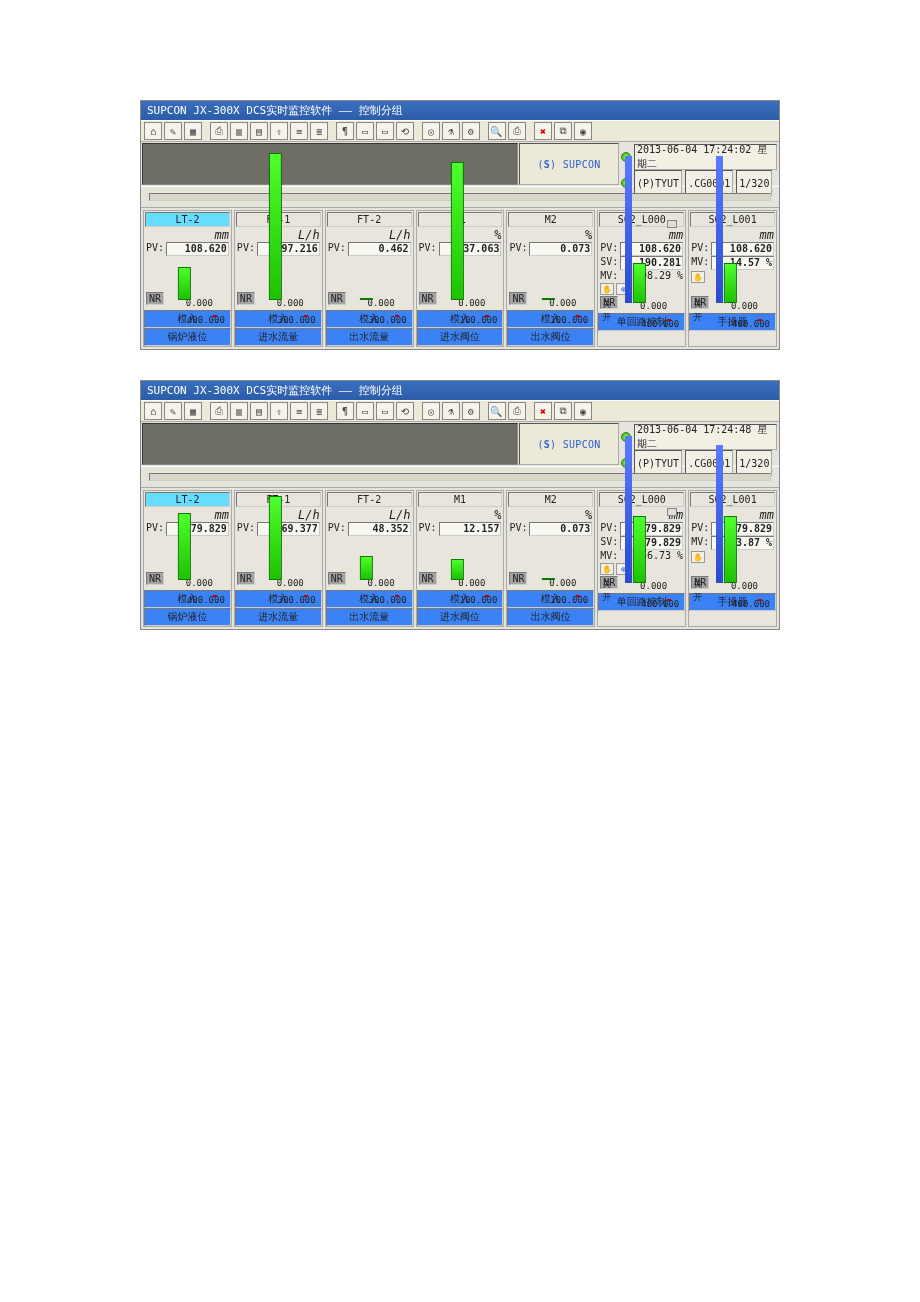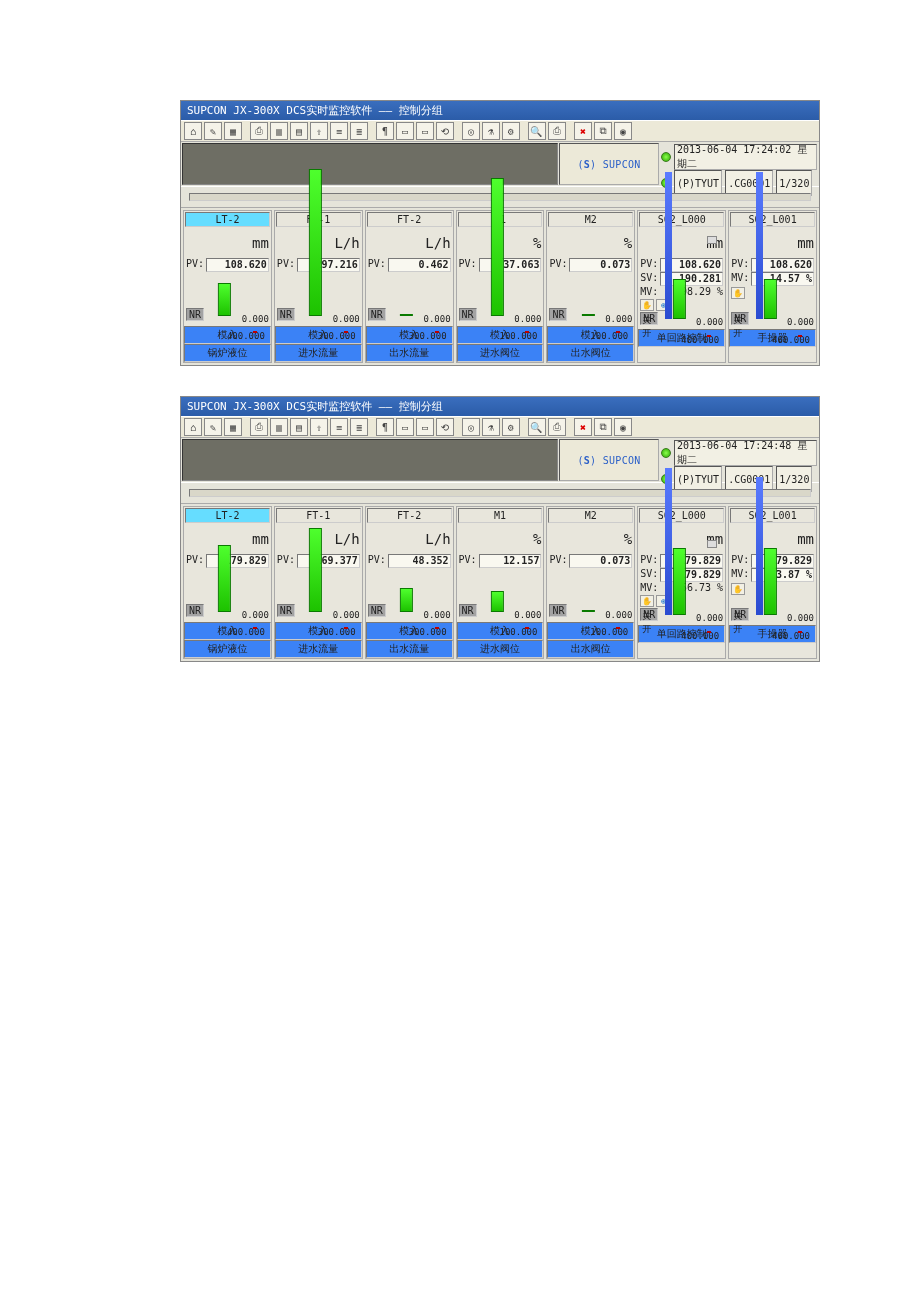--- a/index.html
+++ b/index.html
@@ -1,49 +1,49 @@
 <!DOCTYPE html>
 <html><head>
 <meta charset="utf-8">
 <style>
   * { box-sizing: border-box; margin:0; padding:0; }
   body { background:#fff; font-family: "SimSun","宋体",monospace; font-size:11px; color:#222; }
   .page { width:920px; margin:0 auto; padding:100px 140px 40px; }
-  .app { border:1px solid #888; background:#e5e4da; margin-bottom:30px; width:640px;margin-left:40px; }
+  .app { border:1px solid #888; background:#e5e4da; margin-bottom:30px; width:640px; }
   .titlebar { background:linear-gradient(#3a6ebe,#2b5ca8); color:#fff; font-size:11px; padding:2px 6px; }
   .toolbar { background:#ece9d8; border-top:1px solid #fff; border-bottom:1px solid #aaa; padding:1px 2px; display:flex; flex-wrap:wrap; }
   .tbtn { width:18px; height:18px; border:1px solid #888; background:#f5f3e9; margin:0px 1px; display:flex; align-items:center; justify-content:center; font-size:10px; color:#444; }
   .sep { width:2px; margin:0 2px; }
   .headerrow { display:flex; height:44px; }
   .darkband { background:#6e6e64; flex:1; border:1px inset #888; margin:1px; }
   .supbox { width:100px; border:1px inset #aaa; margin:1px 0; display:flex; align-items:center; justify-content:center; background:#ece9d8; }
   .supcon { color:#2a5fc8; font-size:10px; letter-spacing:0.3px; }
   .sidecol { width:160px; display:flex; flex-direction:column; justify-content:space-around; padding:2px 2px; }
   .statrow { display:flex; align-items:center; font-size:10px; gap:3px; }
   .led { width:10px;height:10px;border-radius:50%; background:radial-gradient(#8bff4d,#2aa600); border:1px solid #3a7a1e;}
   .stbox { border:1px inset #aaa; padding:0 2px; background:#f2f0e4; height:26px; display:flex; align-items:center; }
   .graystrip { background:#e5e4da; height:22px; border-top:1px solid #fff; border-bottom:1px solid #aaa; display:flex; align-items:center; padding:0 4px; }
   .tabbar { background:#d9d7c9; height:8px; border:1px inset #ccc; margin:1px 4px; }
   .panels { display:flex; padding:2px 2px 2px 2px; gap:2px; }
   .panel { flex:1; border:1px solid #aaa; background:#e8e6dc; display:flex; flex-direction:column; min-width:0; }
   .ptitle { text-align:center; font-size:10px; padding:1px 0; border:1px inset #ccc; margin:1px; }
   .ptitle.hl { background:#6df; }
-  .urow { display:flex; justify-content:flex-end; font-size:14px; padding:7px 2px; }
+  .urow { display:flex; justify-content:flex-end; font-size:12px; padding:0 2px;font-style:italic; }
   .kvrow { display:flex; font-size:10px; padding:0 2px; line-height:12px; }
   .kvlab { width:20px; }
   .kvval { flex:1; text-align:right; font-weight:bold; background:#f9f8f0; border:1px inset #ccc; padding:0 1px; }
   .kvplain { flex:1; text-align:right; }
   .iconrow { display:flex; gap:2px; padding:1px 2px; }
   .iconbtn { width:14px; height:12px; border:1px solid #999; background:#f2f0e4; font-size:8px; display:flex; align-items:center; justify-content:center;}
   .nrrow { font-size:10px; padding:0 2px; display:flex; gap:4px; }
   .nrbox { border:1px inset #ccc; background:#a3a3a3; padding:0 2px; }
   .bargraph { flex:1; position:relative; margin:2px; display:flex; }
   .bglabel { position:absolute; font-size:9px; }
   .bgmax { top:8px; right:4px; }
-  .bgmin { bottom:0; right:0; }
+  .bgmin { bottom:0; right:16px; }
   .bgopen { top:0; left:2px; }
   .bgclose { bottom:0; left:2px; }
   .barwrap { position:relative; flex:1; display:flex; align-items:flex-end; justify-content:center; }
   .track { position:absolute; right:10px; top:8px; bottom:8px; width:2px; background:repeating-linear-gradient(#888,#888 1px,transparent 1px,transparent 4px); }
   .tick { position:absolute; right:12px; top:8px; bottom:8px; width:4px; border-top:1px solid #b00; border-bottom:1px solid #b00;}
   .gbar { width:13px; background:linear-gradient(#4eff2d,#1dc200); border:1px solid #0a7a00; position:absolute; left:50%; transform:translateX(-70%); bottom:8px; }
   .bbar { width:7px; background:linear-gradient(#5a7bff,#2a4bd0); position:absolute; left:30%; bottom:8px; }
   .slider { position:absolute; right:6px; width:10px; height:8px; background:#ddd; border:1px solid #888;}
   .btitle { text-align:center; font-size:10px; padding:1px; border:1px inset #ccc; background:#3b82f6; }
 </style>

